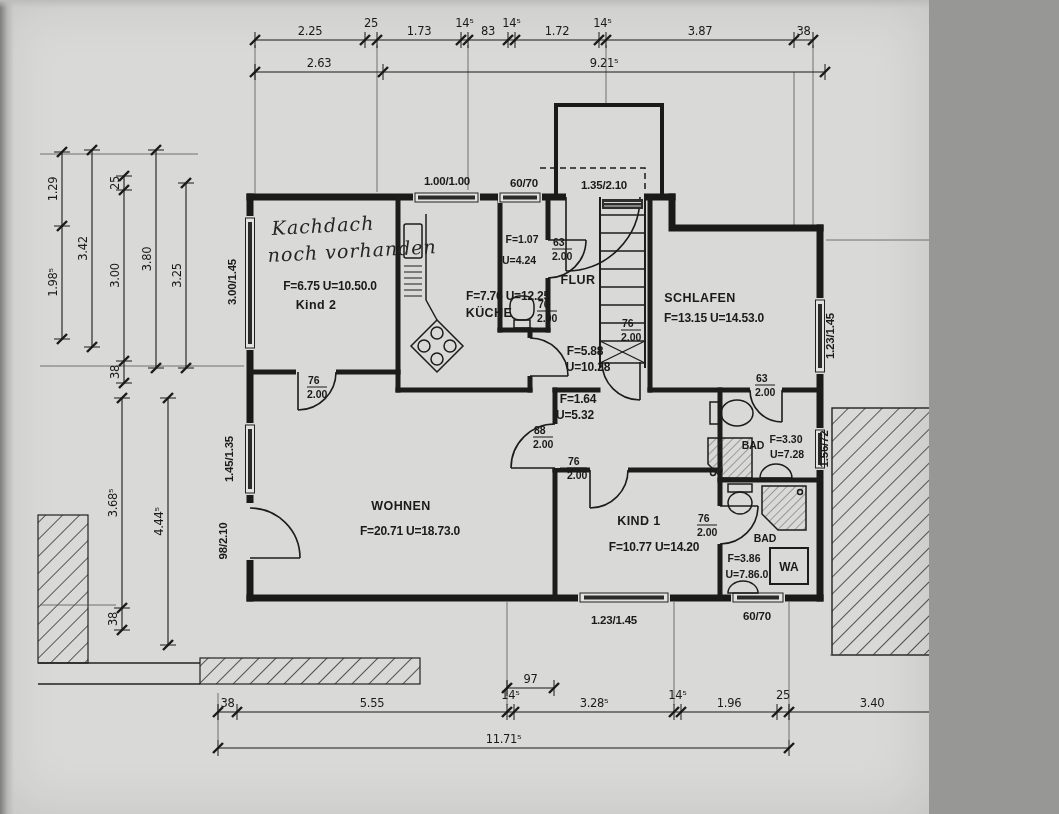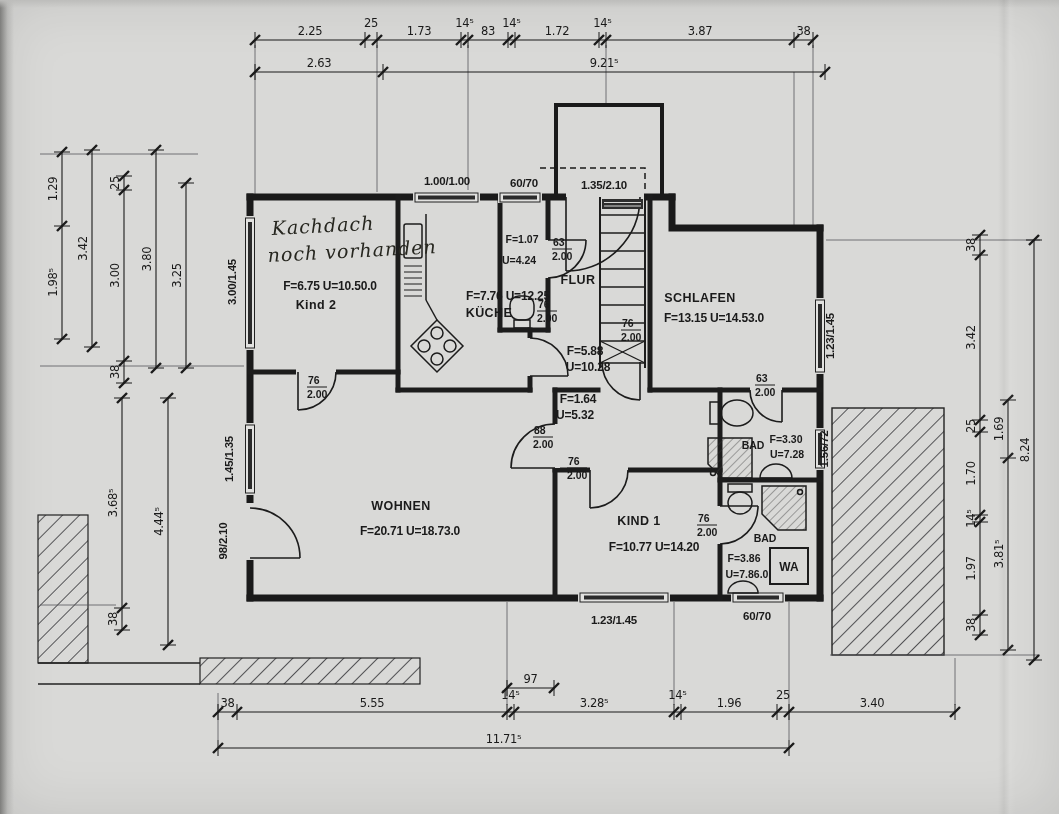--- a/index.html
+++ b/index.html
@@ -1,17 +1,17 @@
 <!DOCTYPE html>
 <html><head>
 <meta charset="utf-8">
 <style>
   html,body{margin:0;padding:0;background:#979795;}
   .paper{
-    position:relative;width:1059px;height:814px;overflow:hidden;
+    position:relative;width:929px;height:814px;overflow:hidden;
     background:#d9d9d7;
     box-shadow:inset 0 0 60px rgba(0,0,0,.10);
     font-family:"DejaVu Sans", sans-serif;
   }
   .scan-edge-left{position:absolute;left:0;top:0;width:14px;height:100%;
     background:linear-gradient(90deg,#7e7e7c,#b9b9b7 55%,rgba(217,217,215,0));pointer-events:none;}
   .scan-edge-top{position:absolute;left:0;top:0;width:100%;height:8px;
     background:linear-gradient(180deg,#bdbdbb,rgba(217,217,215,0));pointer-events:none;}
   .scan-crease{position:absolute;top:0;left:998px;width:18px;height:100%;
     background:linear-gradient(90deg,rgba(0,0,0,0),rgba(0,0,0,.05),rgba(255,255,255,.06),rgba(0,0,0,0));pointer-events:none;}

